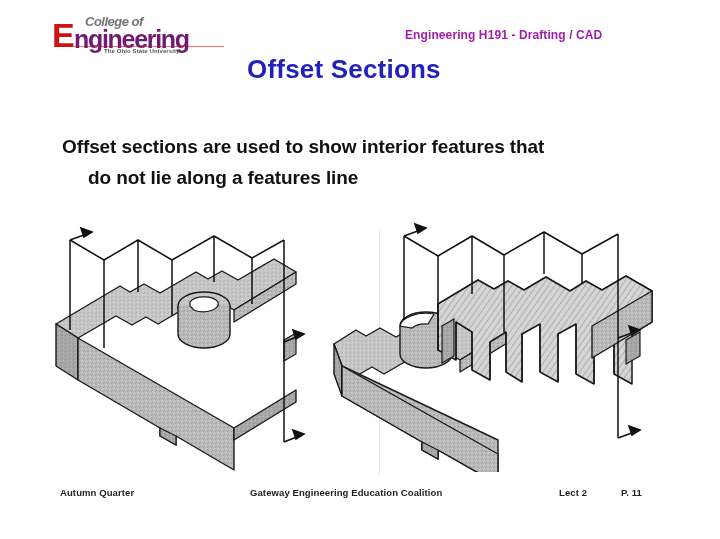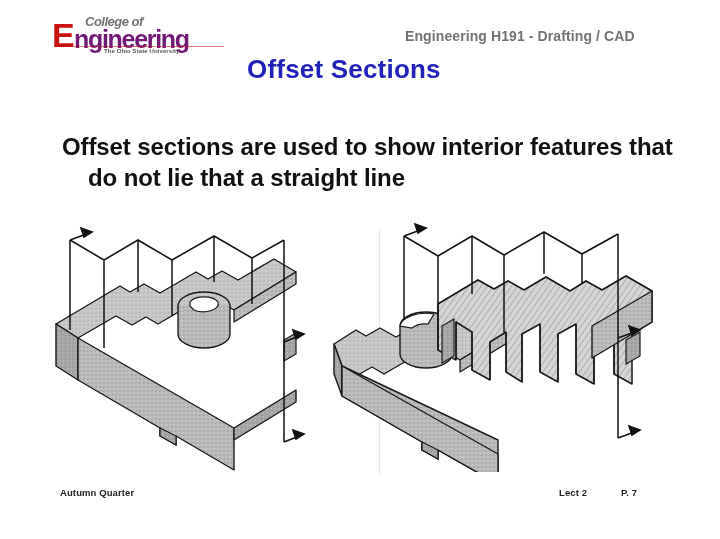--- a/index.html
+++ b/index.html
@@ -85,23 +85,23 @@
     height: 1px;
     background: #cc1111;
     opacity: .55;
   }
 
   
   .course-line {
     position: absolute;
     left: 405px;
     top: 28px;
-    font-size: 14px;
-    font-weight: bold;
-    color: #737373;
+    font-size: 12px;
+    font-weight: bold;
+    color: #a21caf;
     letter-spacing: 0.1px;
     white-space: nowrap;
   }
 
   
   .slide-title {
     position: absolute;
     left: 247px;
     top: 54px;
     font-size: 26px;
@@ -110,21 +110,21 @@
     letter-spacing: 0.2px;
     white-space: nowrap;
   }
 
   
   .body-text {
     position: absolute;
     left: 62px;
     top: 131px;
     width: 630px;
-    font-size: 24px;
+    font-size: 19px;
     font-weight: bold;
     color: #111111;
     line-height: 31px;
     letter-spacing: -0.1px;
   }
   .body-text .line2 {
     display: block;
     padding-left: 26px;
   }
 
@@ -184,21 +184,21 @@
     <div class="logo-rule"></div>
     <div class="logo-osu">The Ohio State University</div>
   </div>
 
   <div class="course-line">Engineering H191  - Drafting / CAD</div>
 
   <div class="slide-title">Offset Sections</div>
 
   <div class="body-text">
     <span>Offset sections are used to show interior features that</span>
-    <span class="line2">do not lie that a straight line</span>
+    <span class="line2">do not lie along a features line</span>
   </div>
 
   <div class="figures">
 
     <div class="fig-divider"></div>
 
     <svg class="fig fig-left" width="270" height="250" viewBox="0 0 270 250">
       <defs>
         <pattern id="grainL" width="4" height="4" patternUnits="userSpaceOnUse">
           <rect width="4" height="4" fill="#b9b9b9"></rect>
@@ -358,17 +358,18 @@
         <line x1="288" y1="116" x2="310" y2="108"></line>
         <polygon points="310,108 299,104 302,113"></polygon>
         <line x1="288" y1="216" x2="310" y2="208"></line>
         <polygon points="310,208 299,204 302,213"></polygon>
       </g>
     </svg>
   </div>
 
   <div class="footer">
     <span class="ft-left">Autumn Quarter</span>
+    <span class="ft-center">Gateway Engineering Education Coalition</span>
     <span class="ft-lect">Lect 2</span>
-    <span class="ft-page">P. 7</span>
+    <span class="ft-page">P. 11</span>
   </div>
 
 </div>
 
 </body></html>

